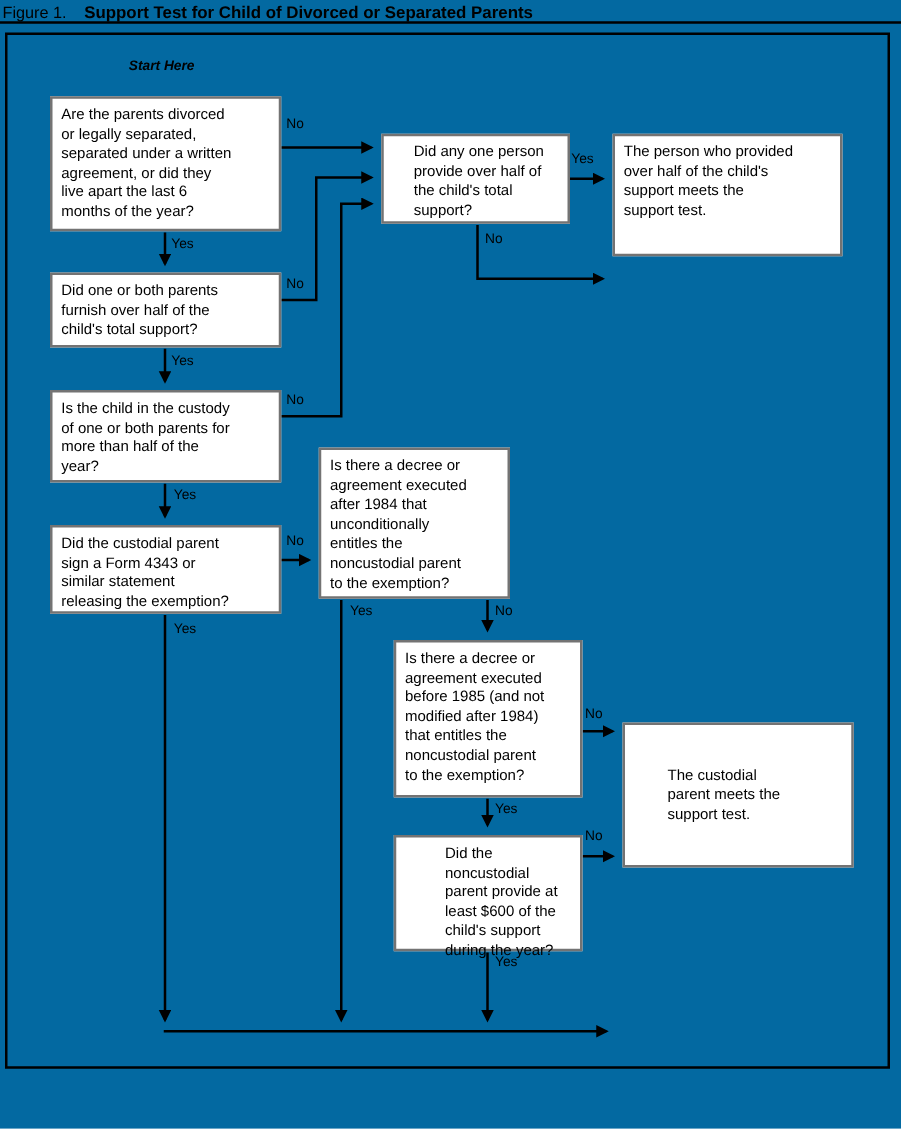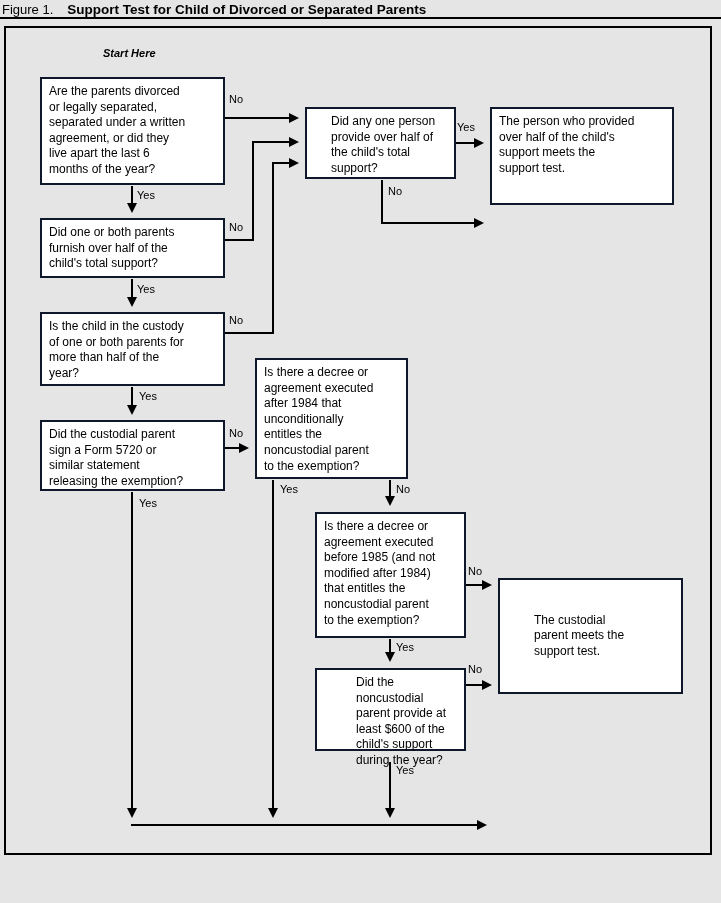--- a/index.html
+++ b/index.html
@@ -1,38 +1,38 @@
 <!DOCTYPE html>
 <html><head>
 <meta charset="utf-8">
 <style>
   html,body{margin:0;padding:0;background:#ffffff;}
-  .page{position:relative;width:721px;height:903px;background:#e5e5e5;
+  .page{position:relative;width:721px;height:903px;background:#0369a1;
         font-family:"Liberation Sans","DejaVu Sans",sans-serif;color:#000;}
   .figure-title{position:absolute;left:2px;top:2px;font-size:13px;white-space:nowrap;}
   .figure-title .fig-label{font-weight:400;}
   .figure-title .fig-text{font-weight:700;margin-left:14px;font-size:13.5px;}
   .title-rule{position:absolute;left:0;top:17px;width:721px;height:2px;background:#000;}
   .outer-border{position:absolute;left:4px;top:26px;width:708px;height:829px;
                 border:2px solid #000;box-sizing:border-box;}
   .start-here{position:absolute;left:103px;top:47px;font-size:11px;font-weight:700;
               font-style:italic;}
-  .node{position:absolute;border:2px solid #0f172a;background:#fff;box-sizing:border-box;
+  .node{position:absolute;border:2px solid #737373;background:#fff;box-sizing:border-box;
         font-size:12px;line-height:15.6px;padding:5px 7px;white-space:pre-line;}
   .node i{font-style:italic;}
   #node-a{left:40px;top:77px;width:185px;height:108px;}
   #node-b{left:40px;top:218px;width:185px;height:60px;}
   #node-c{left:40px;top:312px;width:185px;height:74px;}
   #node-d{left:40px;top:420px;width:185px;height:71px;}
   #node-e{left:305px;top:107px;width:151px;height:72px;padding-left:24px;}
   #node-f{left:490px;top:107px;width:184px;height:98px;}
   #node-g{left:490px;top:203px;width:184px;height:45px;padding-top:7px;}
   #node-h{left:255px;top:358px;width:153px;height:121px;}
   #node-i{left:315px;top:512px;width:151px;height:126px;}
-  #node-j{left:315px;top:668px;width:151px;height:83px;padding-left:39px;}
+  #node-j{left:315px;top:668px;width:151px;height:93px;padding-left:39px;}
   #node-k{left:498px;top:578px;width:185px;height:116px;display:flex;align-items:center;
           padding-left:34px;}
   #node-l{left:493px;top:803px;width:188px;height:43px;display:flex;align-items:center;}
   .edge-label{position:absolute;font-size:11px;white-space:nowrap;}
   #lbl-a-no{left:229px;top:93px;}   #lbl-a-yes{left:137px;top:189px;}
   #lbl-b-no{left:229px;top:221px;}  #lbl-b-yes{left:137px;top:283px;}
   #lbl-c-no{left:229px;top:314px;}  #lbl-c-yes{left:139px;top:390px;}
   #lbl-d-no{left:229px;top:427px;}  #lbl-d-yes{left:139px;top:497px;}
   #lbl-e-yes{left:457px;top:121px;} #lbl-e-no{left:388px;top:185px;}
   #lbl-h-yes{left:280px;top:483px;} #lbl-h-no{left:396px;top:483px;}
@@ -87,21 +87,21 @@
 live apart the last 6
 months of the year?</div>
   <div class="node" id="node-b">Did one or both parents
 furnish over half of the
 child's total support?</div>
   <div class="node" id="node-c">Is the child in the custody
 of one or both parents for
 more than half of the
 year?</div>
   <div class="node" id="node-d">Did the custodial parent
-sign a Form 5720 or
+sign a Form 4343 or
 similar statement
 releasing the exemption?</div>
   <div class="node" id="node-e">Did any one person
 provide over half of
 the child's total
 support?</div>
   <div class="node" id="node-f">The person who provided
 over half of the child's
 support meets the
 support test.</div>

